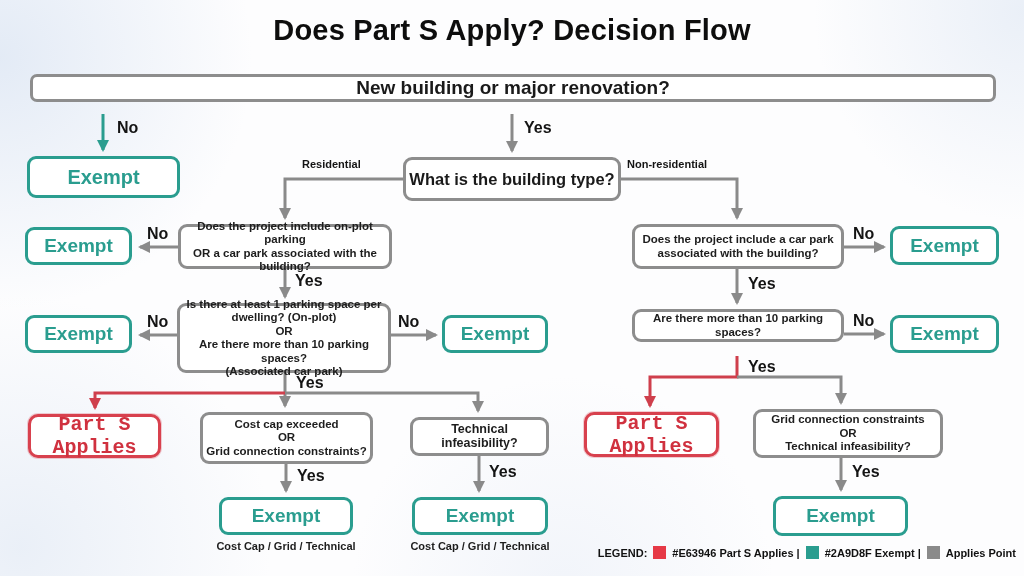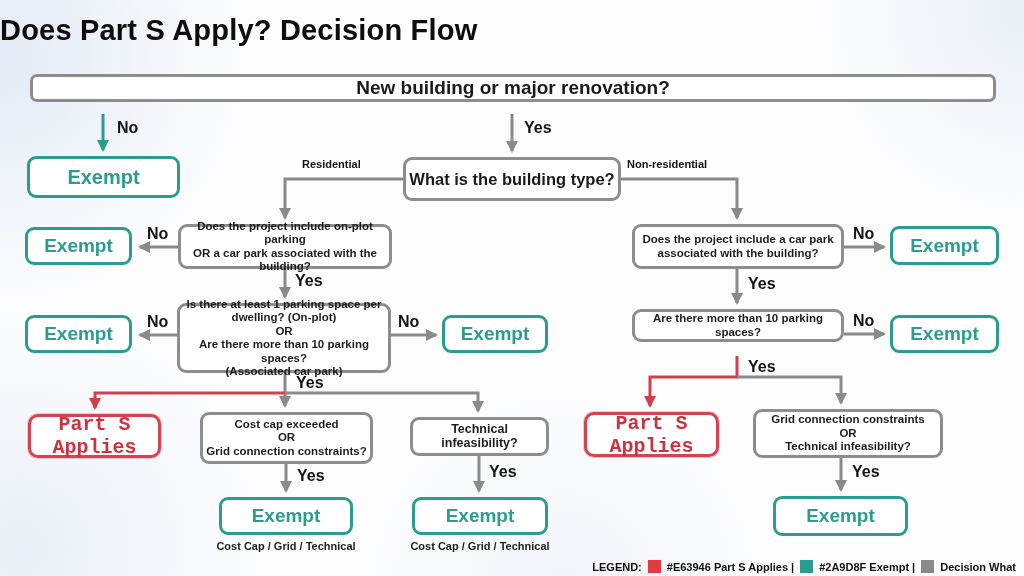--- a/index.html
+++ b/index.html
@@ -8,21 +8,21 @@
     font-family:"Liberation Sans",sans-serif;
     background:
       radial-gradient(circle at 0% 10%, rgba(185,205,232,.38), transparent 22%),
       radial-gradient(circle at 100% 2%, rgba(190,208,232,.30), transparent 18%),
       radial-gradient(circle at 2% 95%, rgba(190,208,232,.30), transparent 22%),
       radial-gradient(circle at 55% 102%, rgba(200,214,236,.22), transparent 26%),
       #fdfdfe;
     color:#141414;
   }
   .title{
-    position:absolute;left:0;top:14px;width:100%;text-align:left;
+    position:absolute;left:0;top:14px;width:100%;text-align:center;
     font-size:29px;font-weight:bold;letter-spacing:.2px;color:#0d0d0d;
   }
   .node{
     position:absolute;background:#fff;border:3px solid #8d8d8d;border-radius:9px;
     box-sizing:border-box;display:flex;flex-direction:column;align-items:center;
     justify-content:center;text-align:center;
   }
   .root-node{font-size:19px;font-weight:bold;color:#1a1a1a;border-radius:7px;}
   .decision-node{font-size:16.5px;font-weight:bold;color:#1a1a1a;}
   .q-node{font-size:11.5px;font-weight:bold;line-height:13.5px;color:#1d1d1d;}
@@ -34,21 +34,21 @@
   }
   .edge-label{position:absolute;font-size:16px;font-weight:bold;color:#141414;white-space:nowrap;}
   .branch-label{font-size:11px;}
   .caption{position:absolute;font-size:11px;font-weight:bold;color:#1d1d1d;text-align:center;white-space:nowrap;}
   svg.edges{position:absolute;left:0;top:0;}
   svg.edges polyline{fill:none;stroke-width:3;}
   .e-gray{stroke:#8a8a8a;}
   .e-teal{stroke:#2A9D8F;}
   .e-red{stroke:#cf3f4c;}
   .legend{
-    position:absolute;right:8px;bottom:3px;display:flex;align-items:center;gap:6px;
+    position:absolute;right:8px;bottom:17px;display:flex;align-items:center;gap:6px;
     font-size:11px;font-weight:bold;color:#111;
   }
   .swatch{width:13px;height:13px;display:inline-block;}
 </style>
 </head>
 <body>
 
 <div class="canvas">
 
   <div class="title">Does Part S Apply? Decision Flow</div>
@@ -196,16 +196,16 @@
   <div class="edge-label" style="left:748px;top:358px;">Yes</div>
   <div class="edge-label" style="left:852px;top:463px;">Yes</div>
 
   <div class="legend">
     <span>LEGEND:</span>
     <span class="swatch" style="background-color: rgb(230, 57, 70);"></span>
     <span>#E63946 Part S Applies |</span>
     <span class="swatch" style="background-color: rgb(42, 157, 143);"></span>
     <span>#2A9D8F Exempt |</span>
     <span class="swatch" style="background-color: rgb(138, 138, 138);"></span>
-    <span>Decision What</span>
+    <span>Applies Point</span>
   </div>
 
 </div>
 
 </body></html>

